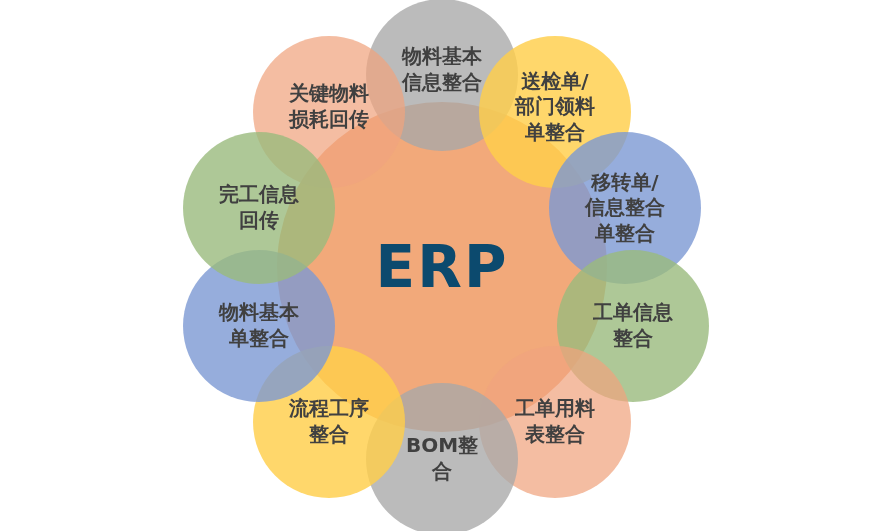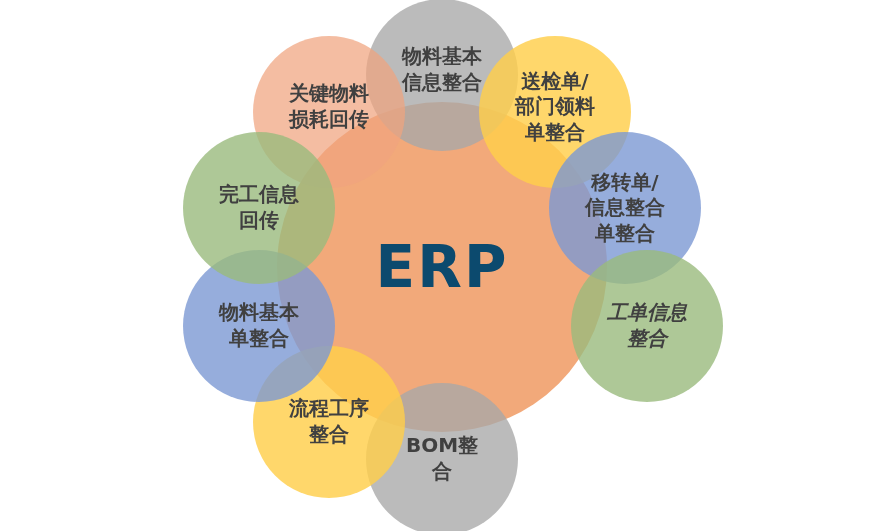--- a/index.html
+++ b/index.html
@@ -50,21 +50,21 @@
     text-align: center;
     font-size: 20px;
     font-weight: 700;
     color: #404040;
     line-height: 1.28;
   }
   
   .pos-0 { left: 366px; top: -1px;  }  
   .pos-1 { left: 479px; top: 36px;  }  
   .pos-2 { left: 549px; top: 132px; }  
-  .pos-3 { left: 571px; top: 250px; font-style: italic; }  
+  .pos-3 { left: 557px; top: 250px; }  
   .pos-4 { left: 479px; top: 346px; }  
   .pos-5 { left: 366px; top: 383px; }  
   .pos-6 { left: 253px; top: 346px; align-items: center; }  
   .pos-7 { left: 183px; top: 250px; }  
   .pos-8 { left: 183px; top: 132px; }  
   .pos-9 { left: 253px; top: 36px;  }  
   
   .c-gray   { background: rgba(168, 168, 168, 0.78); }
   .c-yellow { background: rgba(255, 206, 74, 0.82); }
   .c-blue   { background: rgba(124, 153, 211, 0.80); }
@@ -97,20 +97,24 @@
     <span class="label">移转单/
 信息整合
 单整合</span>
   </div>
 
   <div class="sat c-green pos-3">
     <span class="label">工单信息
 整合</span>
   </div>
 
+  <div class="sat c-salmon pos-4">
+    <span class="label">工单用料
+表整合</span>
+  </div>
 
   <div class="sat c-gray pos-5">
     <span class="label">BOM整
 合</span>
   </div>
 
   <div class="sat c-yellow pos-6">
     <span class="label">流程工序
 整合</span>
   </div>

